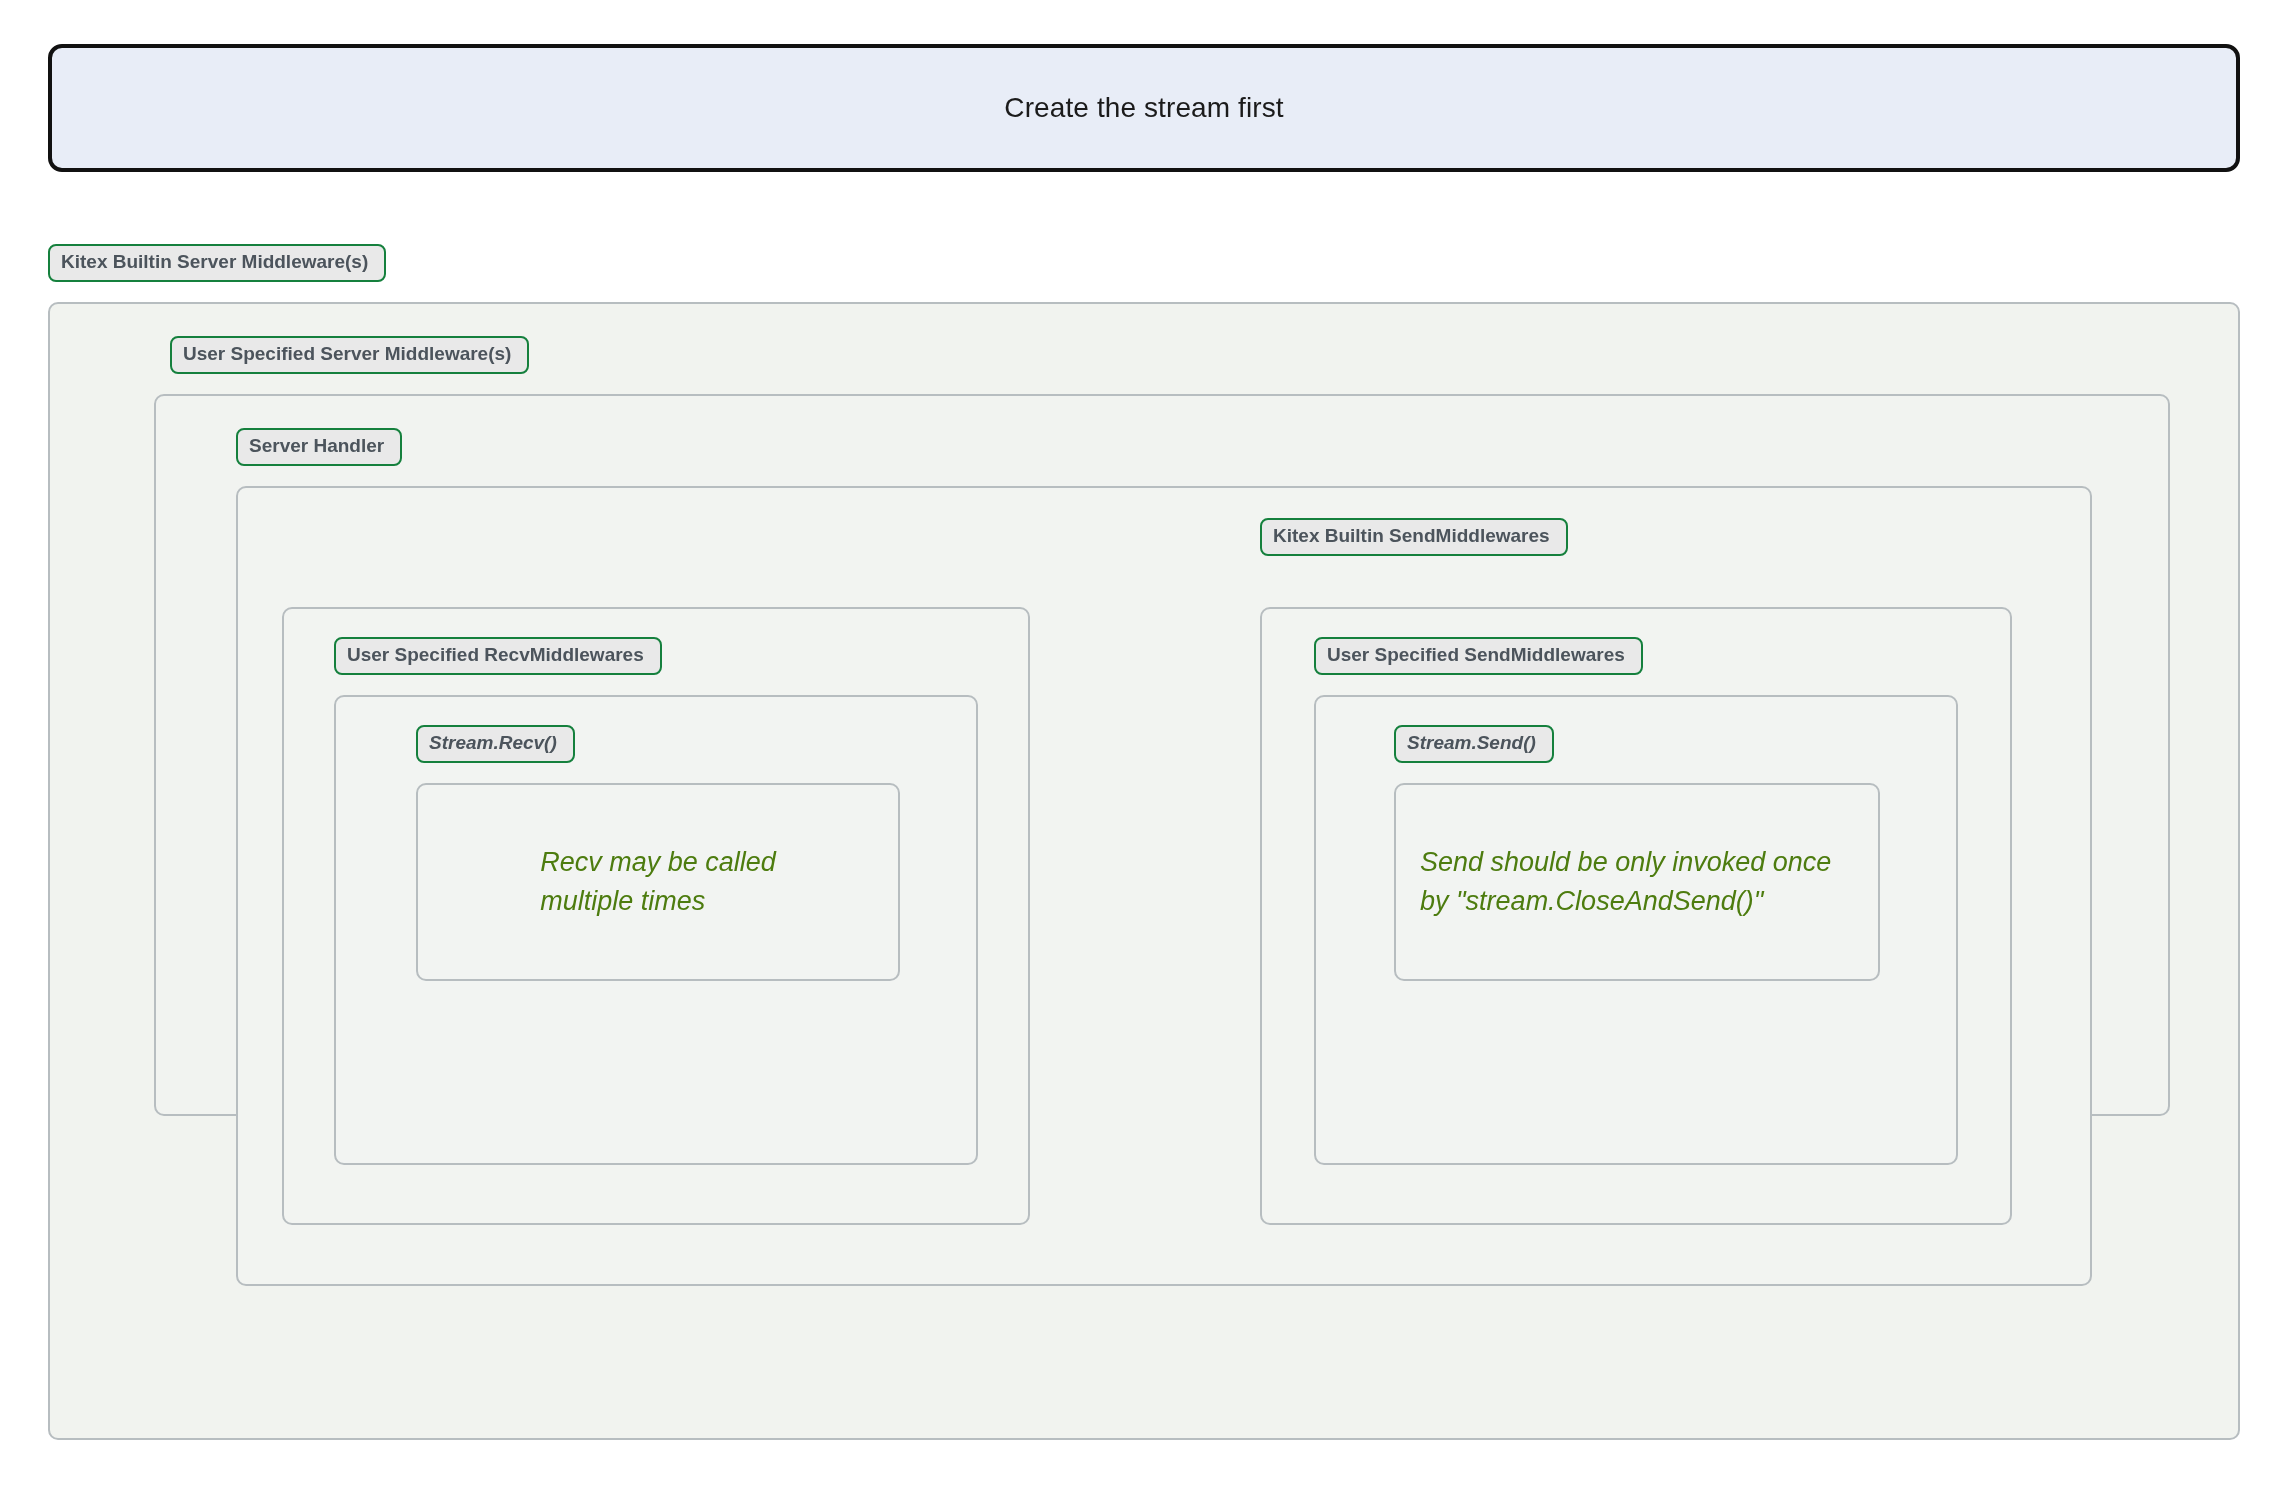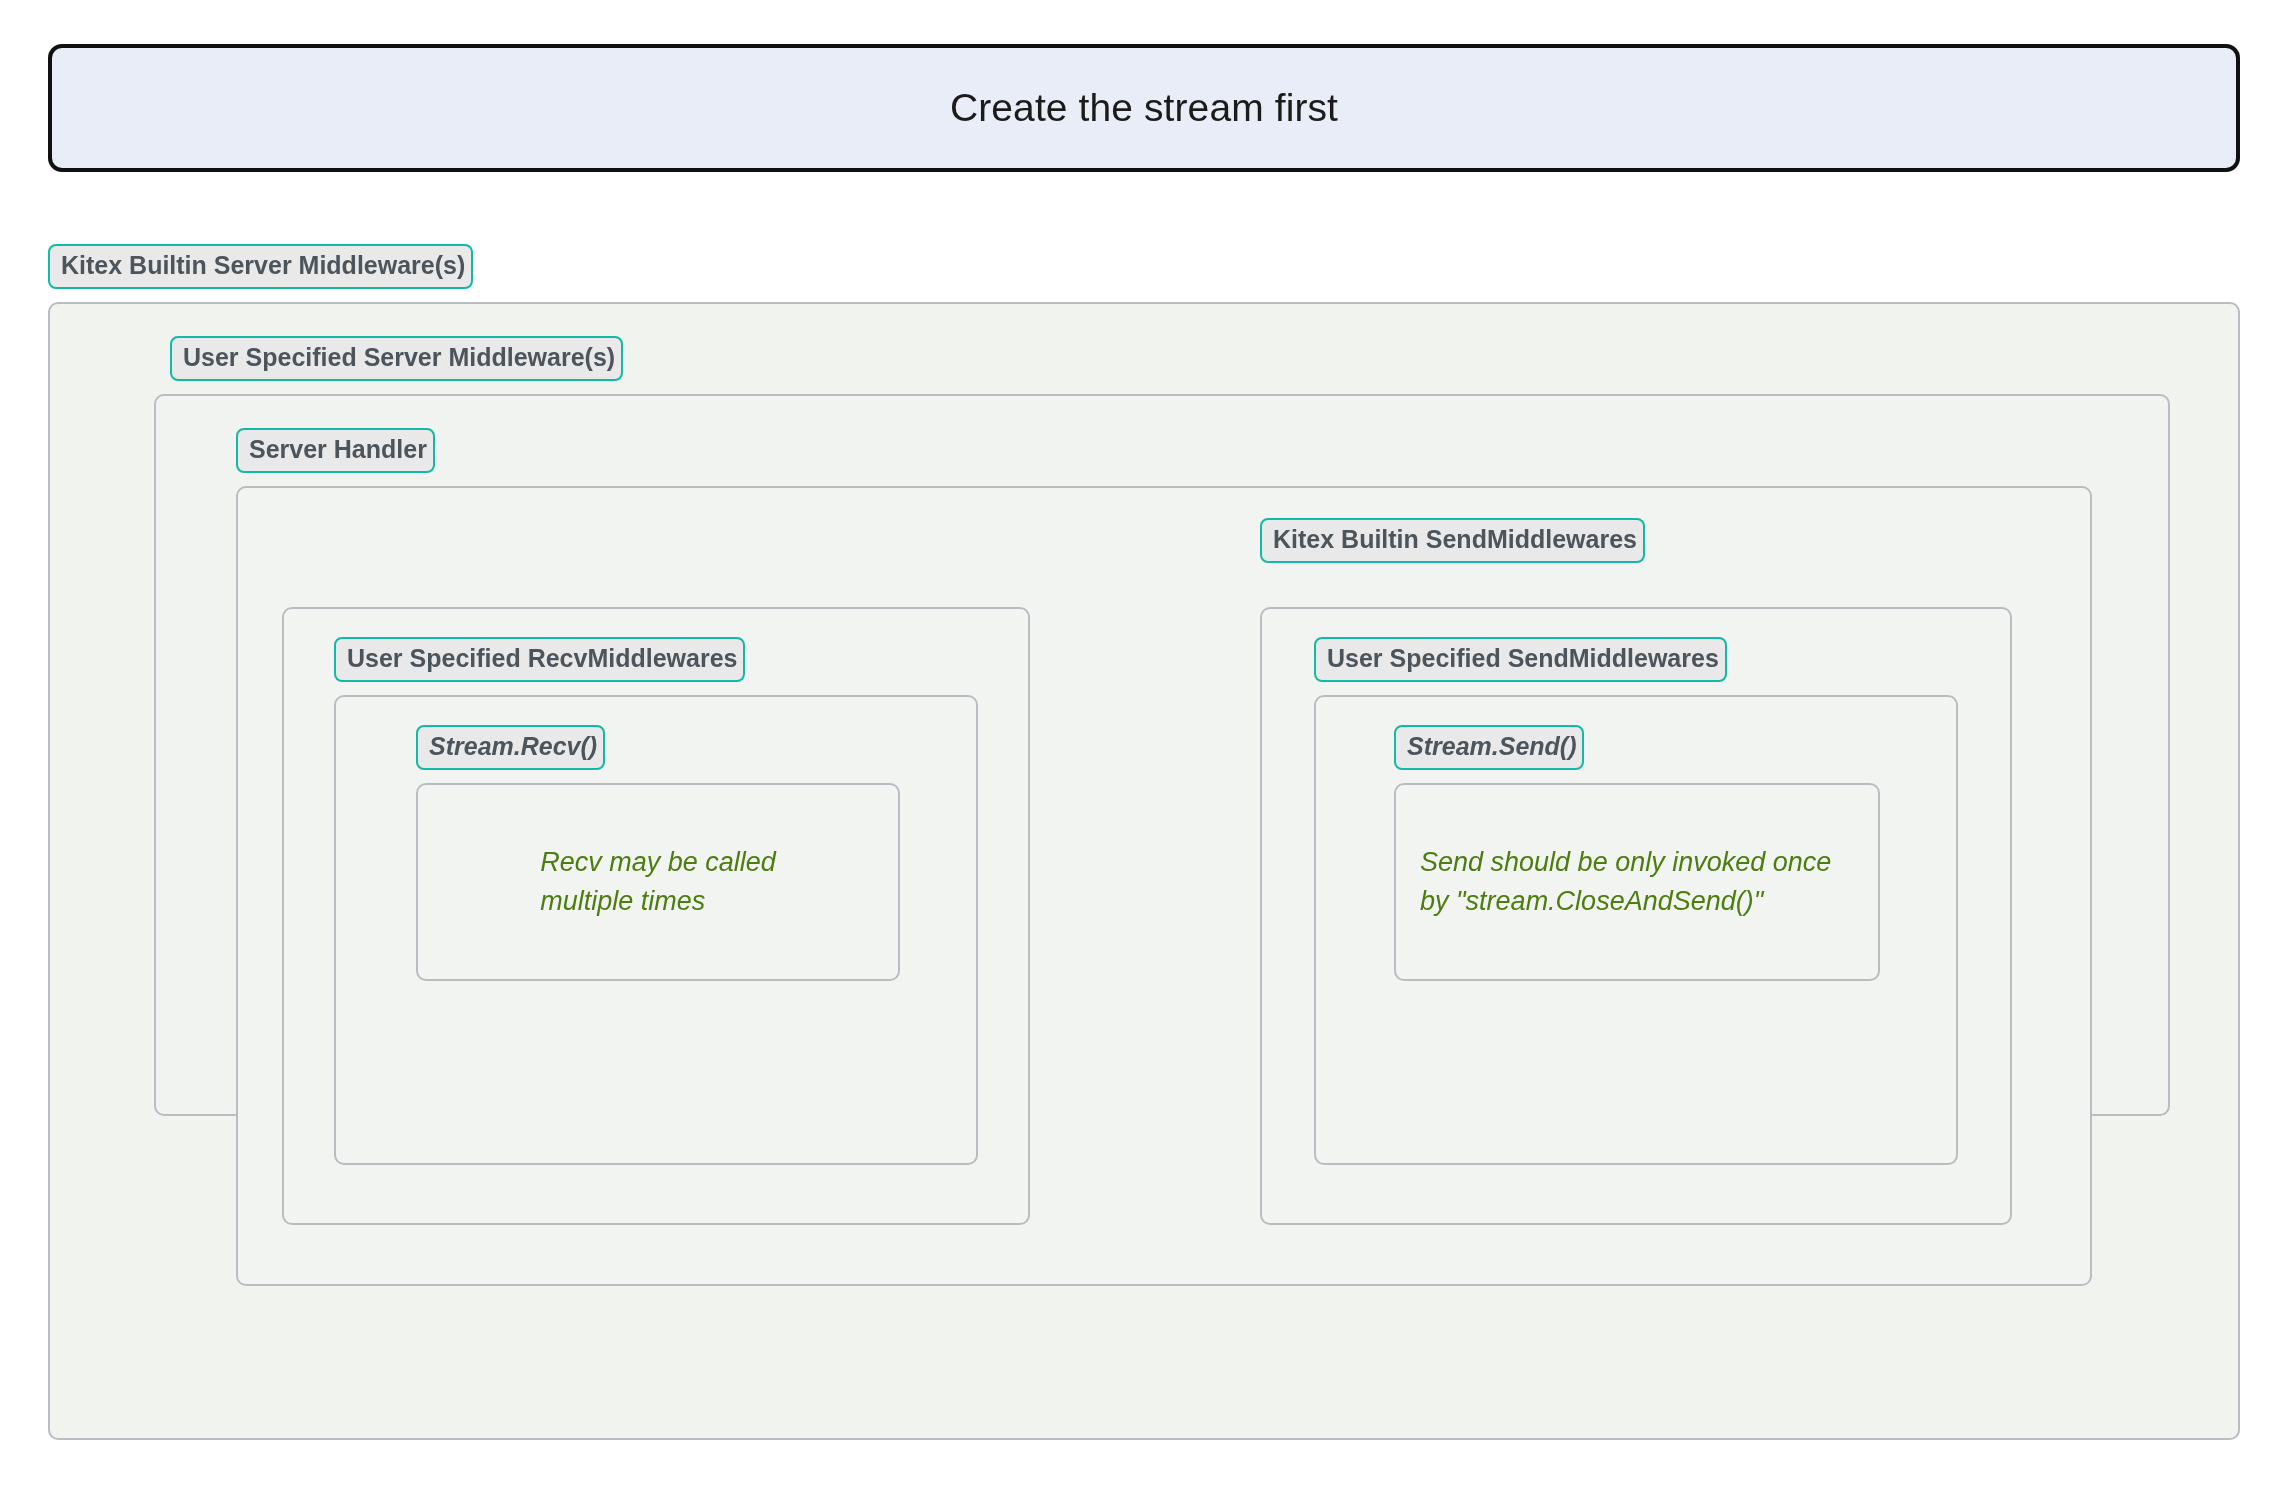--- a/index.html
+++ b/index.html
@@ -24,21 +24,21 @@
     height: 128px;
     box-sizing: border-box;
     background: #e8edf7;
     border: 4px solid #111111;
     border-radius: 14px;
     display: flex;
     align-items: center;
     justify-content: center;
   }
   #banner .banner-text {
-    font-size: 39px;
+    font-size: 28px;
     color: #1b1b1b;
     font-weight: 400;
     letter-spacing: .1px;
   }
 
   
   .group {
     position: absolute;
     box-sizing: border-box;
     background: #f1f3f0;
@@ -50,24 +50,24 @@
   .group.depth-1 { background: #f1f3f0; }
   .group.depth-2 { background: #f2f4f1; }
   .group.depth-3 { background: #f2f4f1; margin-top: 31px; }
   .group.depth-4 { background: #f2f4f2; font-style: italic; }
 
   
   .chip {
     position: absolute;
     box-sizing: border-box;
     background: #e9e9e9;
-    border: 2px solid #14b8a6;
+    border: 2px solid #15803d;
     border-radius: 8px;
-    padding: 5px 6px 7px 11px;
-    font-size: 25px;
+    padding: 5px 16px 7px 11px;
+    font-size: 19px;
     font-weight: 700;
     color: #4c545c;
     white-space: nowrap;
     line-height: 1.15;
     z-index: 5;
   }
 
   
   .note {
     position: absolute;

